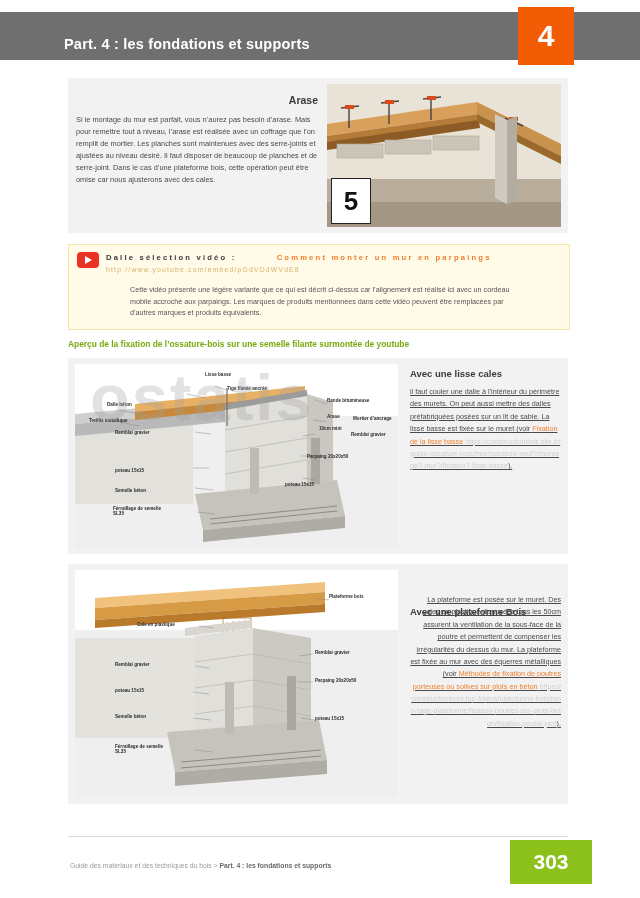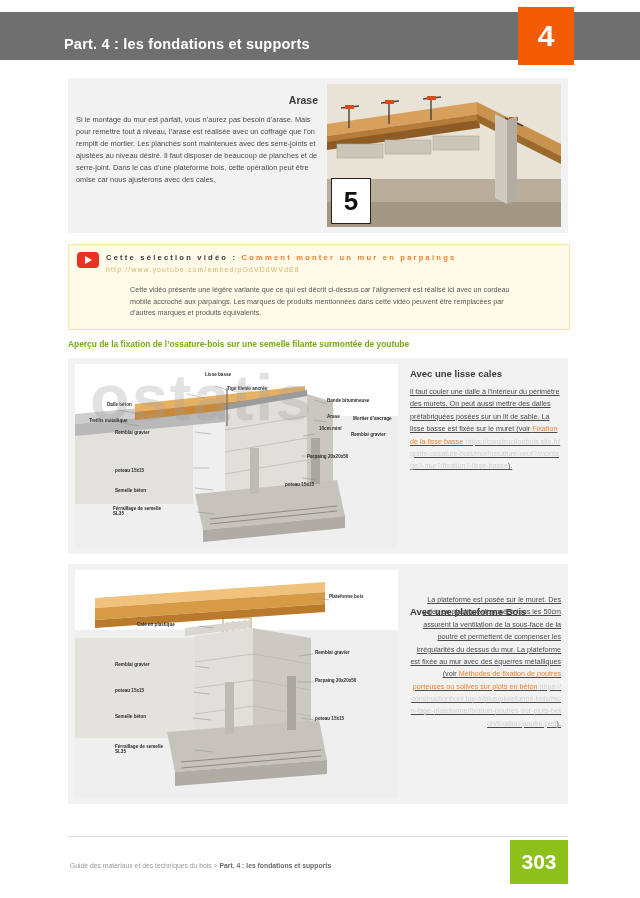--- a/index.html
+++ b/index.html
@@ -132,21 +132,21 @@
   }
   .video-label {
     position: absolute;
     top: 253px;
     left: 106px;
     font-size: 7.6px;
     font-weight: bold;
     letter-spacing: 2.2px;
     color: #3a3a3a;
   }
-  .video-label .highlight { color: #f07f2a; }
+  .video-label .highlight { color: #f07f2a; margin-left: 36px; }
   .video-url {
     position: absolute;
     top: 266px;
     left: 106px;
     font-size: 6.8px;
     letter-spacing: 1.2px;
     color: #d9b36a;
   }
   .video-desc {
     position: absolute;
@@ -242,21 +242,21 @@
     top: 862px;
     left: 70px;
     font-size: 6.8px;
     color: #9a9a9a;
   }
   .footer-text b { color: #6a6a6a; }
   .page-badge {
     position: absolute;
     top: 840px;
     left: 510px;
-    width: 58px;
+    width: 82px;
     height: 44px;
     background: #8cc01a;
     color: #ffffff;
     font-size: 21px;
     font-weight: bold;
     display: flex;
     align-items: center;
     justify-content: center;
   }
 
@@ -320,21 +320,21 @@
       <rect x="58" y="56" width="46" height="14"></rect>
       <rect x="106" y="52" width="46" height="14"></rect>
     </g>
   </svg>
 </div>
 <div class="arase-num">5</div>
 
 <div class="video-box"></div>
 <div class="yt-icon"></div>
 <div class="video-label">
-  <span>Cette sélection vidéo :</span>
+  <span>Dalle sélection vidéo :</span>
   <span class="highlight">Comment monter un mur en parpaings</span>
 </div>
 <div class="video-url">http://www.youtube.com/embed/pGdVDdWVdE8</div>
 <div class="video-desc">Cette vidéo présente une légère variante que ce qui est décrit ci-dessus car l’alignement est réalisé ici avec un cordeau mobile accroché aux parpaings. Les marques de produits mentionnées dans cette vidéo peuvent être remplacées par d’autres marques et produits équivalents.</div>
 
 <div class="section-title">Aperçu de la fixation de l’ossature-bois sur une semelle filante surmontée de youtube</div>
 
 <div class="panel panel-1"></div>
 
 <div class="fig fig-1">

